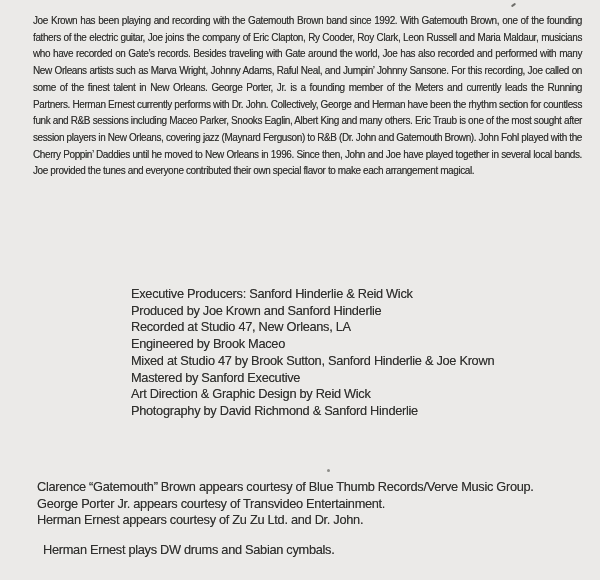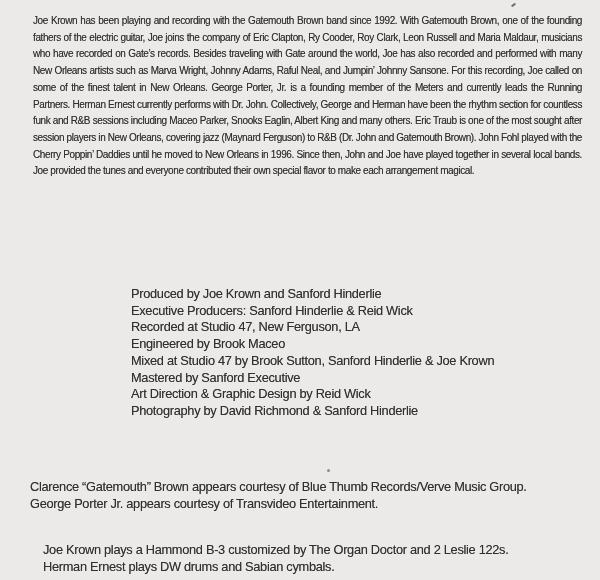--- a/index.html
+++ b/index.html
@@ -24,21 +24,21 @@
     letter-spacing: -0.4px;
     text-align: justify;
   }
   .block {
     position: absolute;
     font-size: 12.8px;
     line-height: 16.7px;
     letter-spacing: -0.3px;
   }
   .credits   { left: 131px; top: 286px; }
-  .courtesy  { left: 30px;  top: 479px; }
+  .courtesy  { left: 37px;  top: 479px; }
   .equipment { left: 43px;  top: 542px; }
   .speck-1 {
     position: absolute;
     left: 511px; top: 4px;
     width: 5px; height: 2px;
     background: #6f6f6b;
     border-radius: 1px;
     transform: rotate(-35deg);
   }
   .speck-2 {
@@ -50,36 +50,36 @@
   }
 </style>
 </head>
 <body>
 
 <div class="page">
 
   <p class="para">Joe Krown has been playing and recording with the Gatemouth Brown band since 1992. With Gatemouth Brown, one of the founding fathers of the electric guitar, Joe joins the company of Eric Clapton, Ry Cooder, Roy Clark, Leon Russell and Maria Maldaur, musicians who have recorded on Gate’s records. Besides traveling with Gate around the world, Joe has also recorded and performed with many New Orleans artists such as Marva Wright, Johnny Adams, Raful Neal, and Jumpin’ Johnny Sansone. For this recording, Joe called on some of the finest talent in New Orleans. George Porter, Jr. is a founding member of the Meters and currently leads the Running Partners. Herman Ernest currently performs with Dr. John. Collectively, George and Herman have been the rhythm section for countless funk and R&amp;B sessions including Maceo Parker, Snooks Eaglin, Albert King and many others. Eric Traub is one of the most sought after session players in New Orleans, covering jazz (Maynard Ferguson) to R&amp;B (Dr. John and Gatemouth Brown). John Fohl played with the Cherry Poppin’ Daddies until he moved to New Orleans in 1996. Since then, John and Joe have played together in several local bands. Joe provided the tunes and everyone contributed their own special flavor to make each arrangement magical.</p>
 
   <div class="block credits">
+    <div>Executive Producers: Sanford Hinderlie &amp; Reid Wick</div>
     <div>Produced by Joe Krown and Sanford Hinderlie</div>
-    <div>Executive Producers: Sanford Hinderlie &amp; Reid Wick</div>
-    <div>Recorded at Studio 47, New Ferguson, LA</div>
+    <div>Recorded at Studio 47, New Orleans, LA</div>
     <div>Engineered by Brook Maceo</div>
     <div>Mixed at Studio 47 by Brook Sutton, Sanford Hinderlie &amp; Joe Krown</div>
     <div>Mastered by Sanford Executive</div>
     <div>Art Direction &amp; Graphic Design by Reid Wick</div>
     <div>Photography by David Richmond &amp; Sanford Hinderlie</div>
   </div>
 
   <div class="block courtesy">
     <div>Clarence “Gatemouth” Brown appears courtesy of Blue Thumb Records/Verve Music Group.</div>
     <div>George Porter Jr. appears courtesy of Transvideo Entertainment.</div>
+    <div>Herman Ernest appears courtesy of Zu Zu Ltd. and Dr. John.</div>
   </div>
 
   <div class="block equipment">
-    <div>Joe Krown plays a Hammond B-3 customized by The Organ Doctor and 2 Leslie 122s.</div>
     <div>Herman Ernest plays DW drums and Sabian cymbals.</div>
   </div>
 
   <div class="speck-1"></div>
   <div class="speck-2"></div>
 
 </div>
 
 </body></html>

